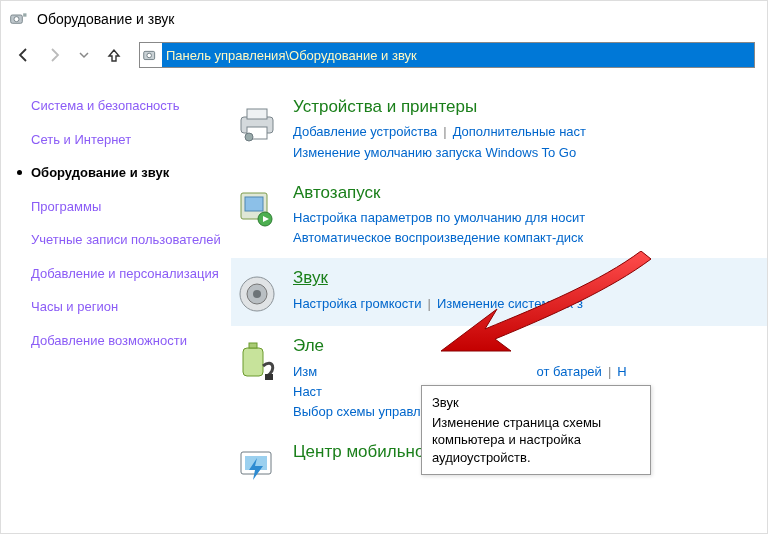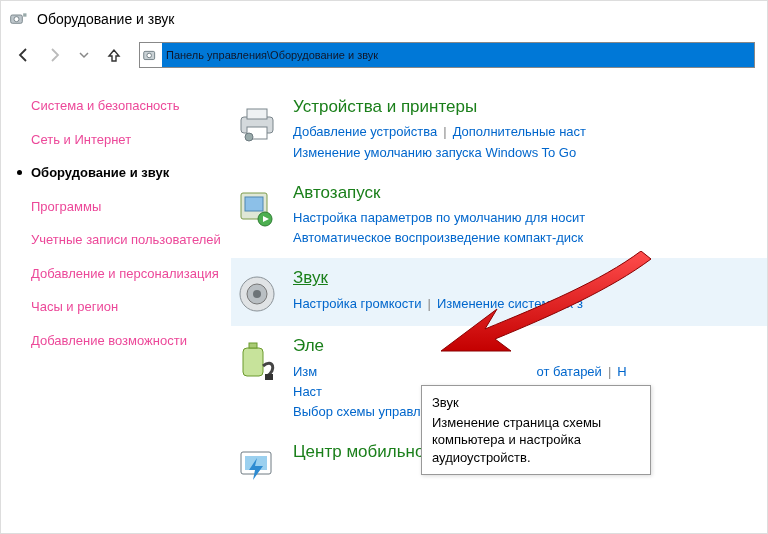--- a/index.html
+++ b/index.html
@@ -5,24 +5,24 @@
   * { box-sizing: border-box; margin: 0; padding: 0; }
   body { width: 768px; height: 534px; font-family: "Segoe UI", Tahoma, sans-serif; font-size: 13px; background: #fff; color: #000; overflow: hidden; position: relative; border: 1px solid #ddd; }
   .titlebar { display: flex; align-items: center; height: 36px; padding: 0 8px; gap: 8px; }
   .titlebar-icon { width: 20px; height: 18px; }
   .titlebar-text { font-size: 14px; }
   .navbar { display: flex; align-items: center; height: 36px; padding: 0 12px; gap: 8px; }
   .nav-btn { width: 22px; height: 22px; display: flex; align-items: center; justify-content: center; color: #666; }
   .nav-btn.enabled { color: #333; }
   .addr-wrap { flex: 1; display: flex; align-items: center; height: 26px; border: 1px solid #888; background: #fff; margin-left: 6px; }
   .addr-icon { width: 22px; height: 22px; display: flex; align-items: center; justify-content: center; }
-  .addr-text { flex: 1; height: 100%; background: #0078d7; color: #0f172a; display: flex; align-items: center; padding: 12px 4px; font-size: 11px; }
+  .addr-text { flex: 1; height: 100%; background: #0078d7; color: #fef9c3; display: flex; align-items: center; padding: 12px 4px; font-size: 13px; }
   .content { display: flex; margin-top: 4px; }
   .sidebar { width: 230px; padding: 20px 8px 0 30px; }
-  .sidebar-item { color: #ec4899; margin-bottom: 16px; line-height: 1.35; cursor: pointer; }
+  .sidebar-item { color: #8b5cf6; margin-bottom: 16px; line-height: 1.35; cursor: pointer; }
   .sidebar-item.home { color: #000; }
   .sidebar-item.active { color: #000; font-weight: 700; position: relative; }
   .sidebar-item.active::before { content: ""; position: absolute; left: -14px; top: 6px; width: 5px; height: 5px; background: #000; border-radius: 50%; }
   .main { flex: 1; padding: 10px 0 0 0; }
   .cat { display: flex; gap: 14px; padding: 10px 8px 10px 4px; }
   .cat.hl { background: #eaf4fb; }
   .cat-icon { width: 44px; height: 44px; flex-shrink: 0; margin-top: 4px; }
   .cat-body { flex: 1; min-width: 0; }
   .cat-title { color: #1a7f1a; font-size: 17px; line-height: 1.2; margin-bottom: 5px; }
   .cat-title.link { color: #1a7f1a; text-decoration: underline; }

